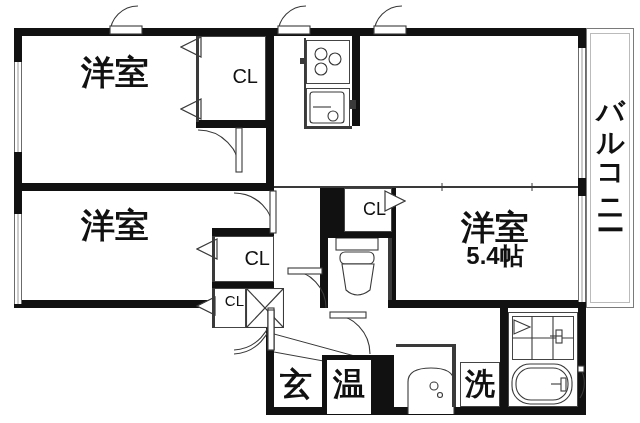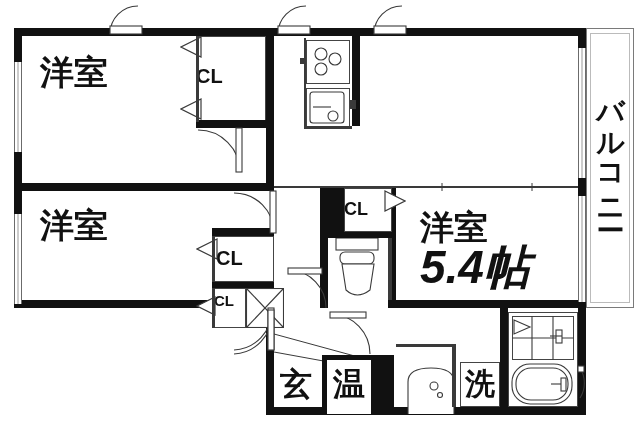--- a/index.html
+++ b/index.html
@@ -27,35 +27,35 @@
     background: #3a3a3a;
   }
   .box {             
     position: absolute;
     border: 1px solid #444;
     box-sizing: border-box;
     background: #ffffff;
   }
   .room-label {
     position: absolute;
-    text-align: left;
+    text-align: center;
     color: #111111;
     line-height: 1.0;
     white-space: nowrap;
     font-weight: 700;
     letter-spacing: 0px;
   }
   .room-label .rl-name { display: block; }
   .room-label .rl-size { display: block; }
   .cl-label {
     position: absolute;
     color: #111111;
-    font-weight: 700;
+    font-weight: 400;
     line-height: 1.0;
-    text-align: left;
+    text-align: right;
     white-space: nowrap;
   }
   .kanji-label {
     position: absolute;
     color: #111111;
     font-weight: 700;
     line-height: 1.0;
     text-align: center;
     white-space: nowrap;
   }
@@ -287,21 +287,21 @@
 
   <div class="door" style="left:288px; top:268px;">
     <svg width="40" height="42" viewBox="0 0 40 42">
       <path class="arc" d="M2,2 A38,38 0 0 1 38,40"></path>
       <rect class="leaf" x="0" y="0" width="34" height="6"></rect>
     </svg>
   </div>
 
   <div class="room-label" style="left:420px; top:210px; width:150px; font-size:34px;">
     <span class="rl-name">洋室</span>
-    <span class="rl-size" style="font-size:46px;font-style:italic;">5.4帖</span>
+    <span class="rl-size" style="font-size:24px;">5.4帖</span>
   </div>
 
   <div class="slide" style="position:absolute; left:396px; top:182px;">
     <svg width="182" height="10" viewBox="0 0 182 10">
       <line class="ln" x1="0" y1="5" x2="182" y2="5"></line>
       <line class="ln" x1="46" y1="1" x2="46" y2="9"></line>
       <line class="ln" x1="136" y1="1" x2="136" y2="9"></line>
     </svg>
   </div>
 

